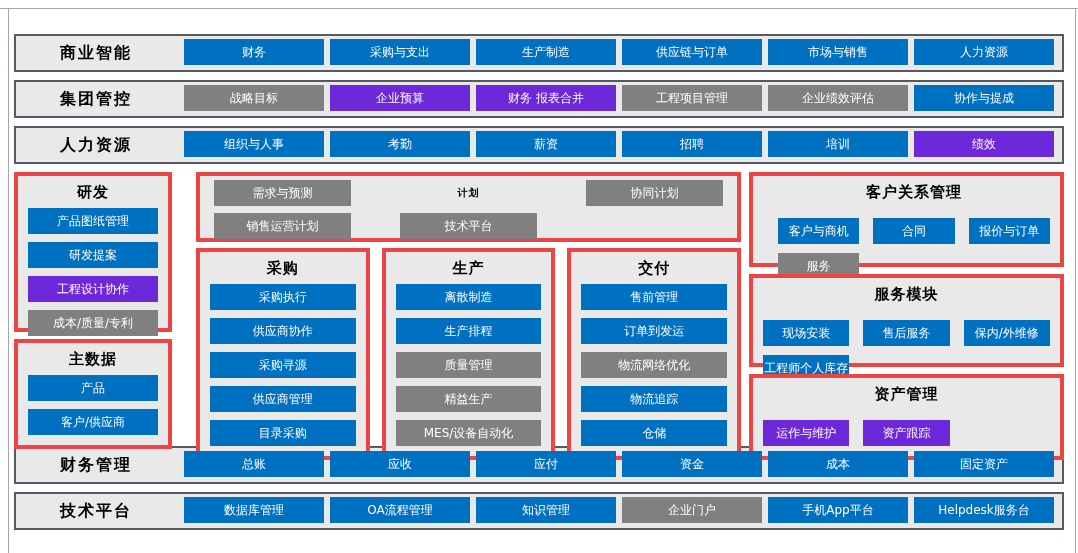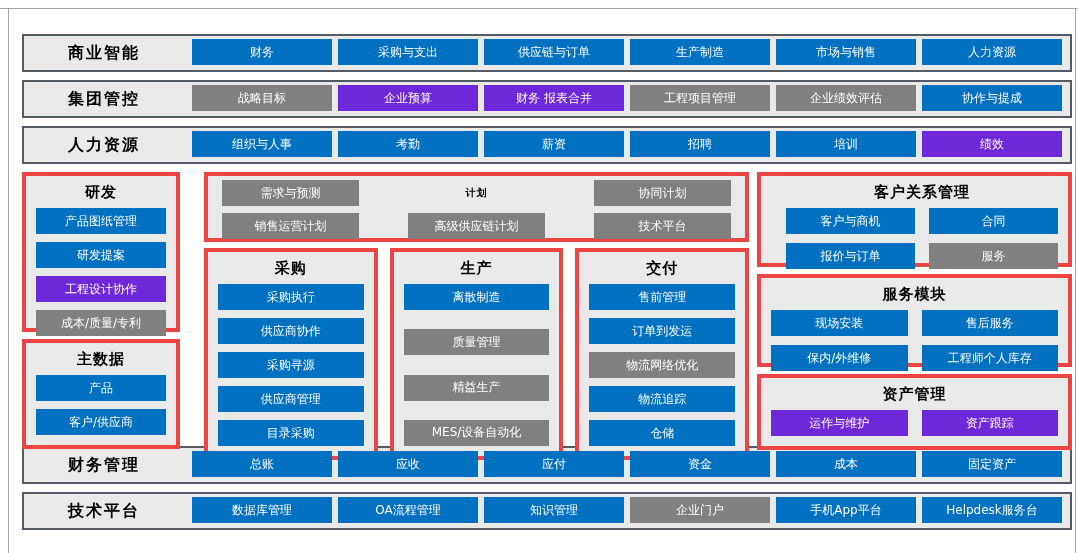--- a/index.html
+++ b/index.html
@@ -5,21 +5,21 @@
   * { box-sizing: border-box; margin: 0; padding: 0; }
   html,body { background:#fff; }
   body { font-family: "DejaVu Sans", "Liberation Sans", sans-serif; }
   .canvas { position: relative; width: 1078px; height: 553px; background: #fff; overflow: hidden; }
 
   
   .frame-top   { position:absolute; left:0; top:8px; width:1078px; height:1px; background:#a6a6a6; }
   .frame-left  { position:absolute; left:8px; top:8px; width:1px; height:545px; background:#a6a6a6; }
   .frame-right { position:absolute; left:1075px; top:8px; width:1px; height:545px; background:#a6a6a6; }
 
-  .content { position:absolute; left:22px; top:34px; width:1050px; }
+  .content { position:absolute; left:14px; top:34px; width:1050px; }
 
   
   .band { display:flex; align-items:center; height:38px; border:2px solid #555b66; background:#e9e9e9; padding:0 8px 0 0; margin-bottom:8px; }
   .band-title { width:160px; text-align:center; font-size:16px; font-weight:700; color:#000; letter-spacing:2px; }
   .band-items { flex:1; display:flex; gap:6px; height:28px;padding-left:8px; }
 
   .btn { display:flex; align-items:center; justify-content:center; color:#fff; font-size:12px; height:26px; white-space:nowrap; overflow:hidden; }
   .band-items .btn { flex:1; }
   .blue   { background:#0070C0; }
   .yellow { background:#6d28d9; }
@@ -40,43 +40,43 @@
   .panel-master { flex:1; }
 
   .panel-plan { height:70px; padding:4px 14px 22px; }
   .plan-grid { display:grid; grid-template-columns:1fr 1fr 1fr; grid-template-rows:1fr 1fr; column-gap:49px; row-gap:7px; flex:1; align-items:center; }
   .plan-grid .panel-title { padding:0; font-size:10px; }
   .plan-grid .btn { width:100%; }
 
   .center-row { flex:1; display:flex; gap:12px; }
   .center-row .panel { flex:1; }
 
-  .grid2 { display:grid; grid-template-columns:1fr 1fr; gap:9px 14px; flex:1; align-content:space-evenly; }
+  .grid2 { display:grid; grid-template-columns:1fr 1fr 1fr; gap:9px 14px; flex:1; align-content:space-evenly;margin-top:10px; }
   .grid2 .btn { width:100%; }
   .panel-crm { height:95px;padding-left:25px; }
   .panel-service { height:93px; }
   .panel-asset { flex:1; }
 </style>
 </head>
 <body>
 
 <div class="canvas">
   <div class="frame-top"></div>
   <div class="frame-left"></div>
   <div class="frame-right"></div>
 
   <div class="content">
 
     <div class="band">
       <div class="band-title">商业智能</div>
       <div class="band-items">
         <div class="btn blue">财务</div>
         <div class="btn blue">采购与支出</div>
+        <div class="btn blue">生产制造</div>
         <div class="btn blue">供应链与订单</div>
-        <div class="btn blue">生产制造</div>
         <div class="btn blue">市场与销售</div>
         <div class="btn blue">人力资源</div>
       </div>
     </div>
 
     <div class="band">
       <div class="band-title">集团管控</div>
       <div class="band-items">
         <div class="btn gray">战略目标</div>
         <div class="btn yellow">企业预算</div>
@@ -120,40 +120,40 @@
         </div>
       </div>
 
       <div class="col-center">
         <div class="panel panel-plan">
           <div class="plan-grid">
             <div class="btn gray">需求与预测</div>
             <div class="panel-title">计划</div>
             <div class="btn gray">协同计划</div>
             <div class="btn gray">销售运营计划</div>
-            <div class="btn gray">高级供应链计划</div>
             <div class="btn gray">技术平台</div>
           </div>
         </div>
 
         <div class="center-row">
           <div class="panel">
             <div class="panel-title">采购</div>
             <div class="stack">
               <div class="btn blue">采购执行</div>
               <div class="btn blue">供应商协作</div>
               <div class="btn blue">采购寻源</div>
               <div class="btn blue">供应商管理</div>
               <div class="btn blue">目录采购</div>
             </div>
           </div>
           <div class="panel">
             <div class="panel-title">生产</div>
             <div class="stack">
               <div class="btn blue">离散制造</div>
+              <div class="btn blue">生产排程</div>
               <div class="btn gray">质量管理</div>
               <div class="btn gray">精益生产</div>
               <div class="btn gray">MES/设备自动化</div>
             </div>
           </div>
           <div class="panel">
             <div class="panel-title">交付</div>
             <div class="stack">
               <div class="btn blue">售前管理</div>
               <div class="btn blue">订单到发运</div>

